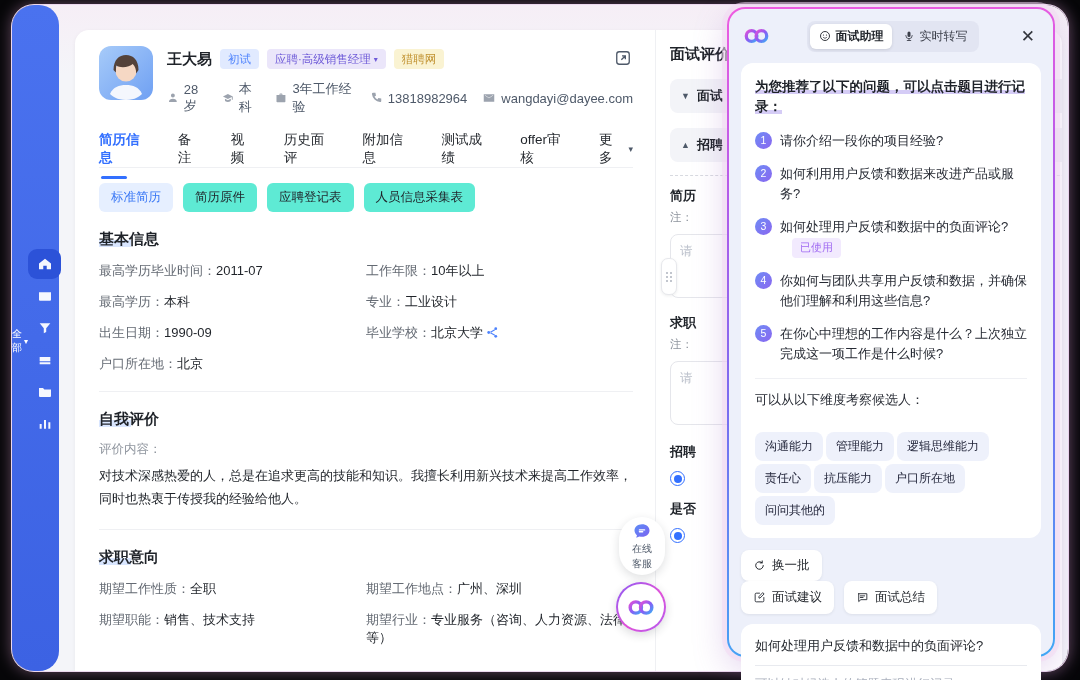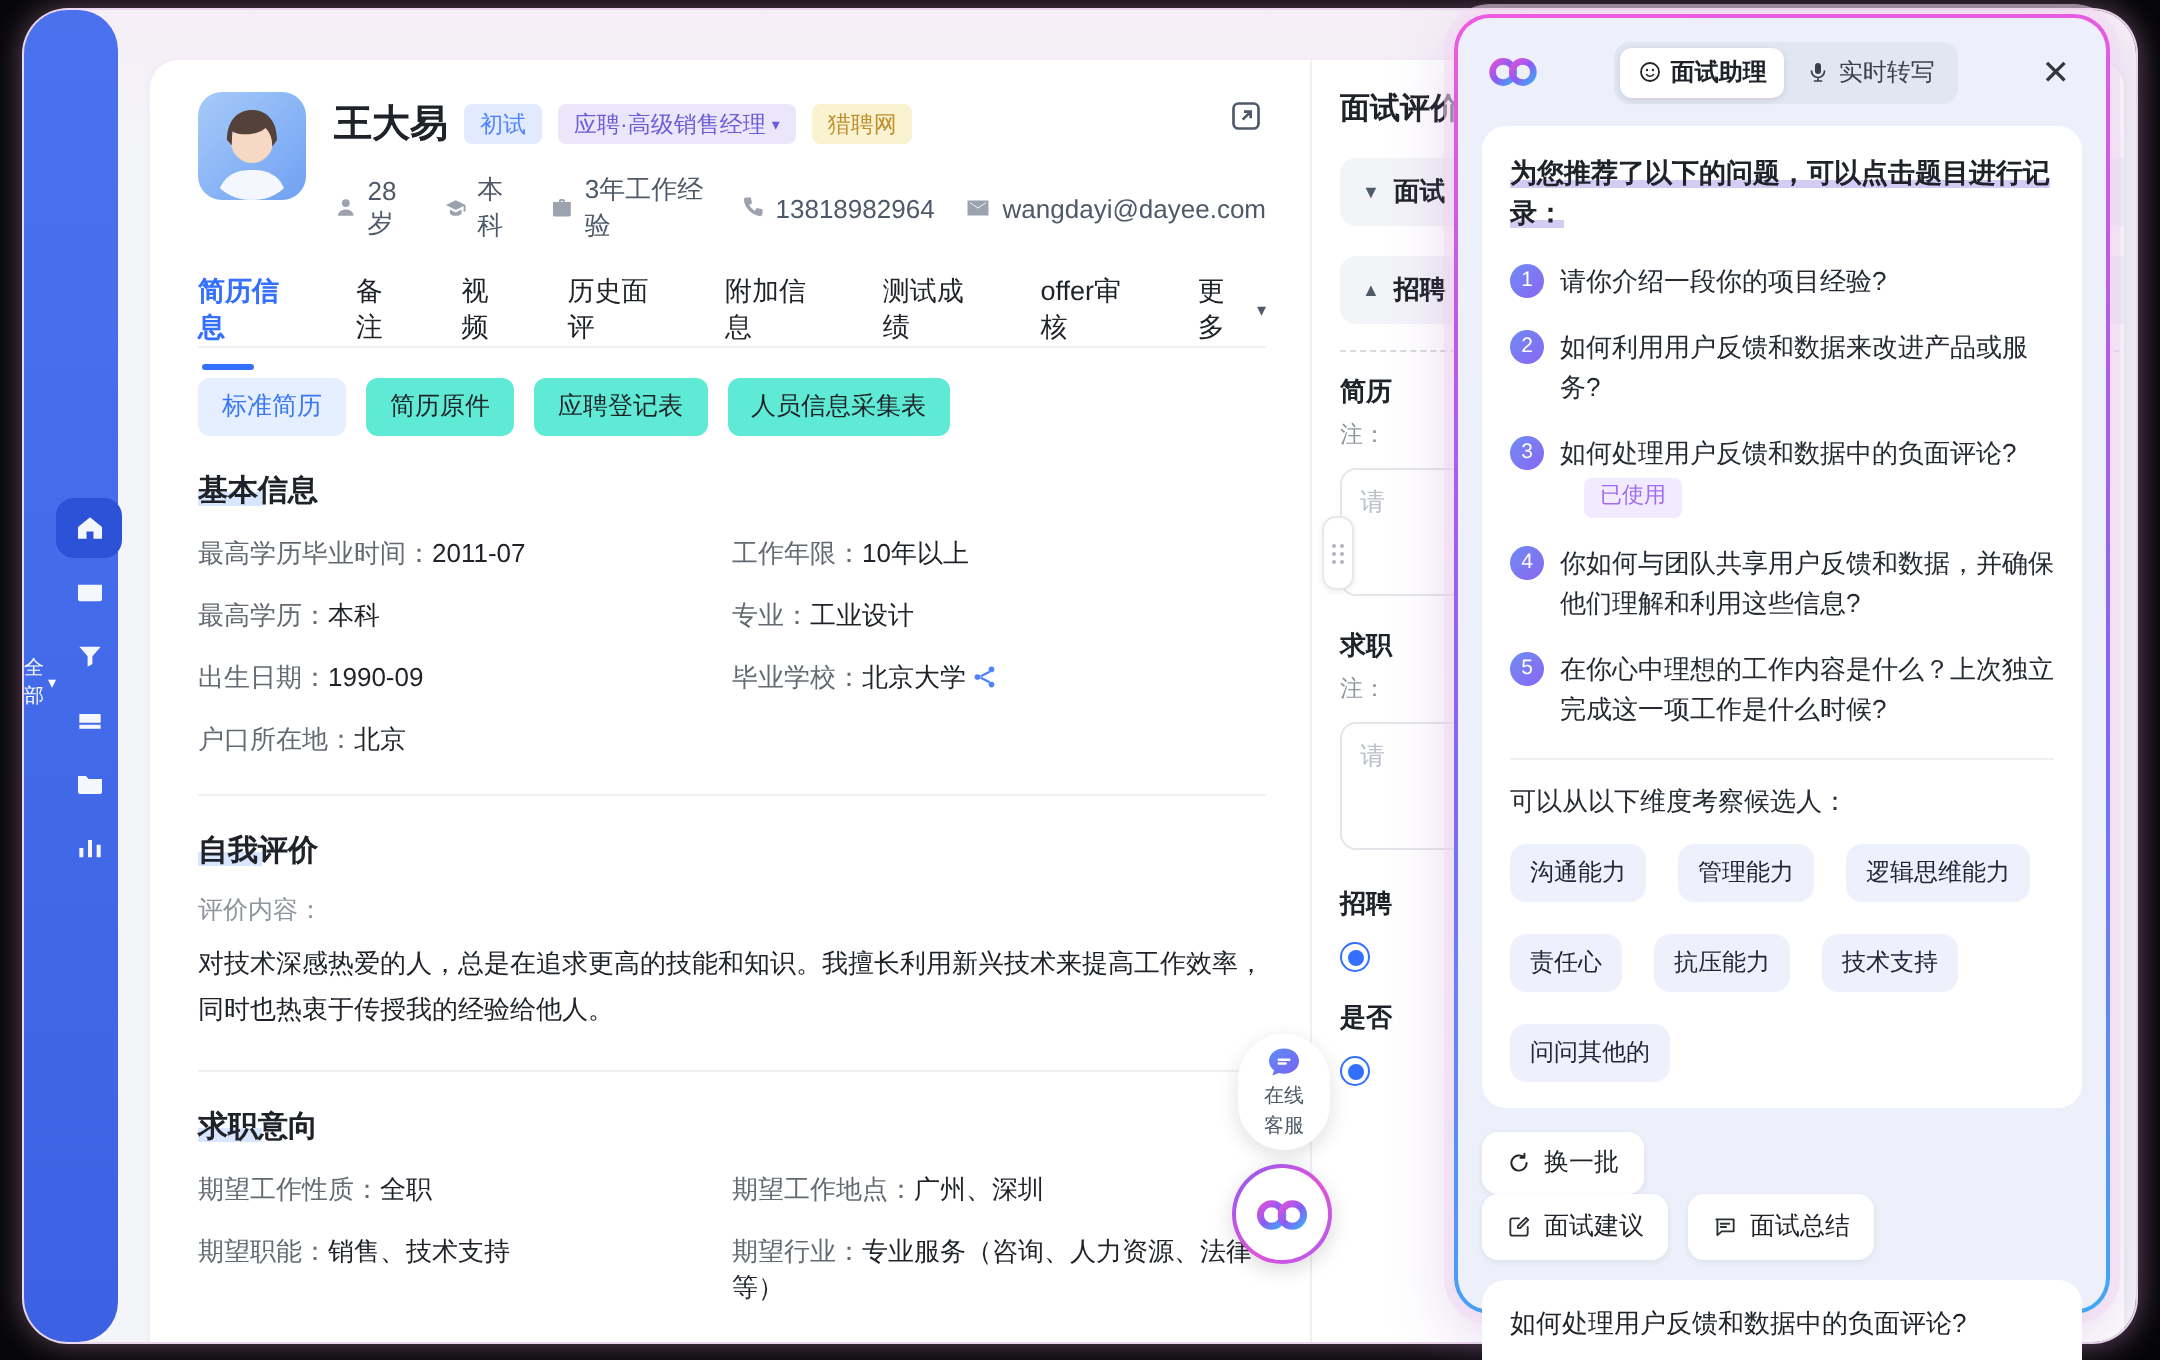--- a/index.html
+++ b/index.html
@@ -25,21 +25,21 @@
 
   
   .card{position:absolute;left:63px;top:25px;right:6px;bottom:0;background:#fff;
         border-radius:14px 14px 0 0;box-shadow:0 1px 4px rgba(31,35,41,.05);z-index:1;overflow:hidden}
   .resume{position:absolute;left:0;top:0;width:581px;height:100%;box-sizing:border-box;
           padding:16px 22px 0 24px;border-right:1px solid #EFF0F3;overflow:hidden}
 
   .phead{display:flex;gap:14px;position:relative}
   .avatar{width:54px;height:54px;border-radius:12px;overflow:hidden;flex:none}
   .name-row{display:flex;align-items:center;gap:8px;margin-top:3px}
-  .name{font-size:19px;font-weight:700;color:#1F2329}
+  .name{font-size:15px;font-weight:700;color:#1F2329}
   .ptag{font-size:11.5px;padding:2.5px 8px;border-radius:4px;display:flex;align-items:center;gap:3px}
   .tag-stage{background:#E1EAFF;color:#4E83FD}
   .tag-pos{background:#EBE6FA;color:#6F5BD8}
   .tag-pos .caret{font-size:8px}
   .tag-src{background:#FAF3D2;color:#C0912F}
   .info-row{display:flex;gap:15px;margin-top:11px;font-size:13px;color:#4E5969;align-items:center}
   .info-item{display:flex;align-items:center;gap:5px}
   .info-item svg{width:14px;height:14px;fill:#9CA3AE}
   .expand{position:absolute;right:0;top:2px}
   .expand svg{width:20px;height:20px;stroke:#4E5969;fill:none;stroke-width:1.6}
@@ -114,21 +114,21 @@
 
   .qcard{background:#fff;border-radius:12px;padding:14px 14px 13px;margin-top:10px;flex:none}
   .intro{font-size:13.5px;font-weight:700;color:#1F2329;line-height:1.5}
   .intro span{background:linear-gradient(transparent 74%,#D5CCF6 0)}
   .q{display:flex;gap:8px;margin-top:13px;font-size:13px;color:#262A33;line-height:1.55}
   .qnum{flex:none;width:17px;height:17px;border-radius:50%;background:linear-gradient(135deg,#6F8CF5,#8A66F0);
         color:#fff;font-size:10.5px;display:flex;align-items:center;justify-content:center;margin-top:1px}
   .used{display:inline-block;margin-left:12px;background:#F2EAFE;color:#A16BF2;font-size:11px;padding:1.5px 8px;border-radius:4px}
   .qdiv{border-top:1px solid #EFF0F4;margin:14px 0 12px}
   .dims{font-size:13px;color:#262A33}
-  .tagwrap{display:flex;flex-wrap:wrap;gap:16px;margin-top:12px}
+  .tagwrap{display:flex;flex-wrap:wrap;gap:3px;margin-top:23px}
   .dtag{background:#EEF1FB;border-radius:8px;padding:6px 10px;font-size:12px;color:#23263B}
   .refresh{margin-top:12px;align-self:flex-start;background:#fff;border-radius:8px;padding:7px 12px;font-size:12.5px;
            color:#1F2329;display:flex;gap:6px;align-items:center;box-shadow:0 1px 3px rgba(31,35,41,.08)}
   .refresh svg{width:13px;height:13px;stroke:#1F2329;fill:none;stroke-width:1.8}
   .spacer{flex:1}
   .actions{display:flex;gap:10px;flex:none}
   .abtn{background:#fff;border-radius:8px;padding:8px 12px;font-size:12.5px;display:flex;gap:6px;align-items:center;
         box-shadow:0 1px 3px rgba(31,35,41,.08);color:#1F2329}
   .abtn svg{width:13px;height:13px;stroke:#2B2F36;fill:none;stroke-width:1.7}
   .composer{background:#fff;border-radius:12px;margin-top:10px;padding:13px 14px 10px;position:relative;height:100px;box-sizing:border-box;flex:none}
@@ -437,21 +437,21 @@
         <span>在你心中理想的工作内容是什么？上次独立完成这一项工作是什么时候?</span>
       </div>
       <div class="qdiv"></div>
       <div class="dims">可以从以下维度考察候选人：</div>
       <div class="tagwrap">
         <span class="dtag">沟通能力</span>
         <span class="dtag">管理能力</span>
         <span class="dtag">逻辑思维能力</span>
         <span class="dtag">责任心</span>
         <span class="dtag">抗压能力</span>
-        <span class="dtag">技术支持</span>
+        <span class="dtag">户口所在地</span>
         <span class="dtag">问问其他的</span>
       </div>
     </div>
 
     <div class="refresh">
       <svg viewBox="0 0 24 24">
           <path d="M19 12a7 7 0 1 1-2.2-5.1M17 3.5v3.7h-3.7" stroke-linecap="round" stroke-linejoin="round"></path>
         </svg>
       <span>换一批</span>
     </div>

